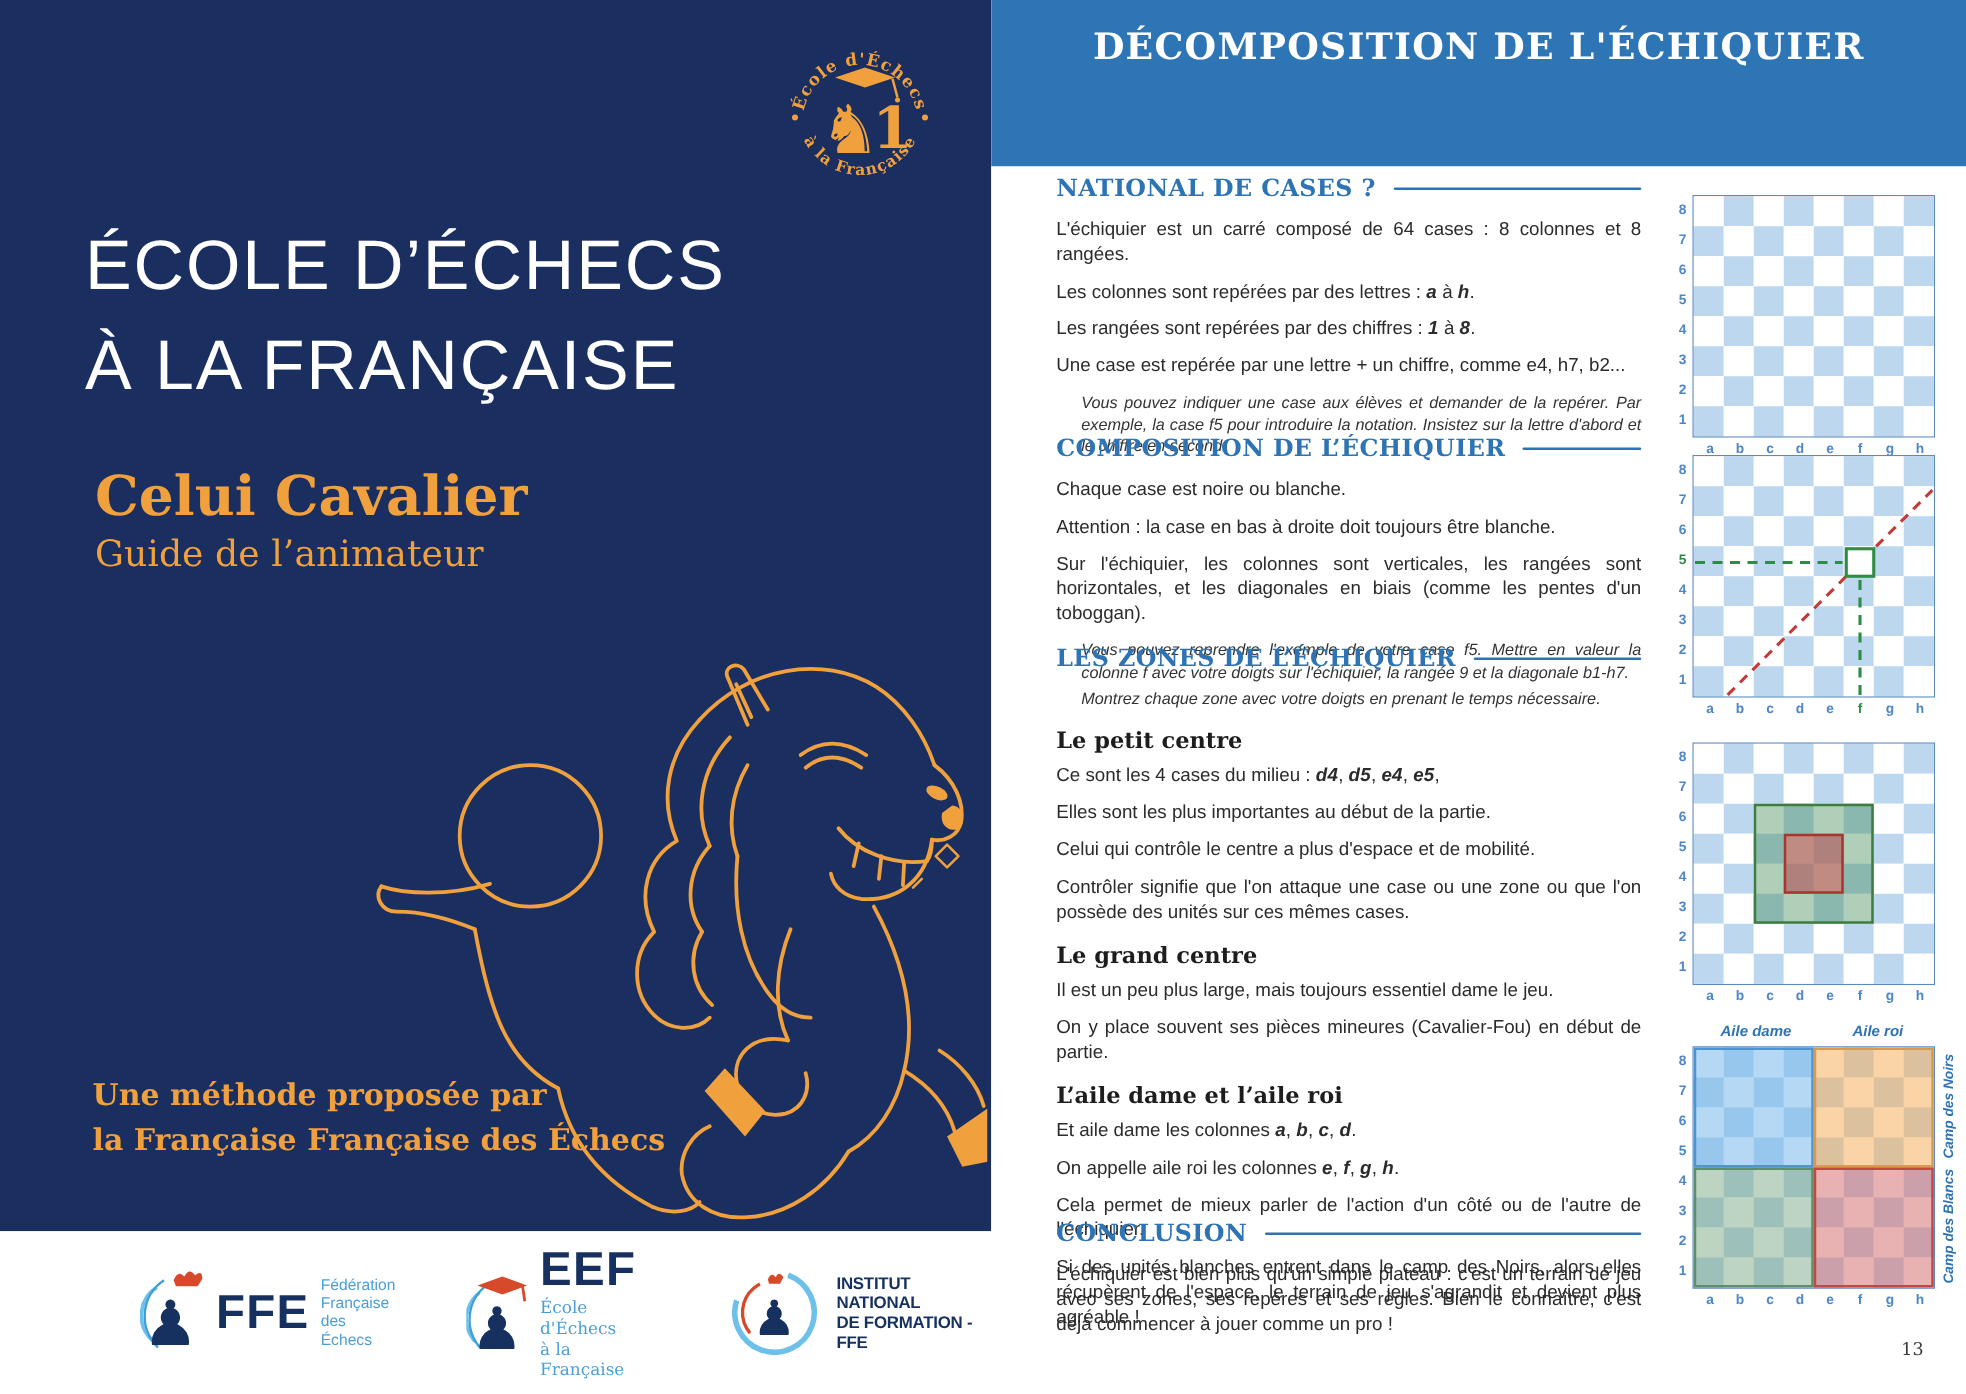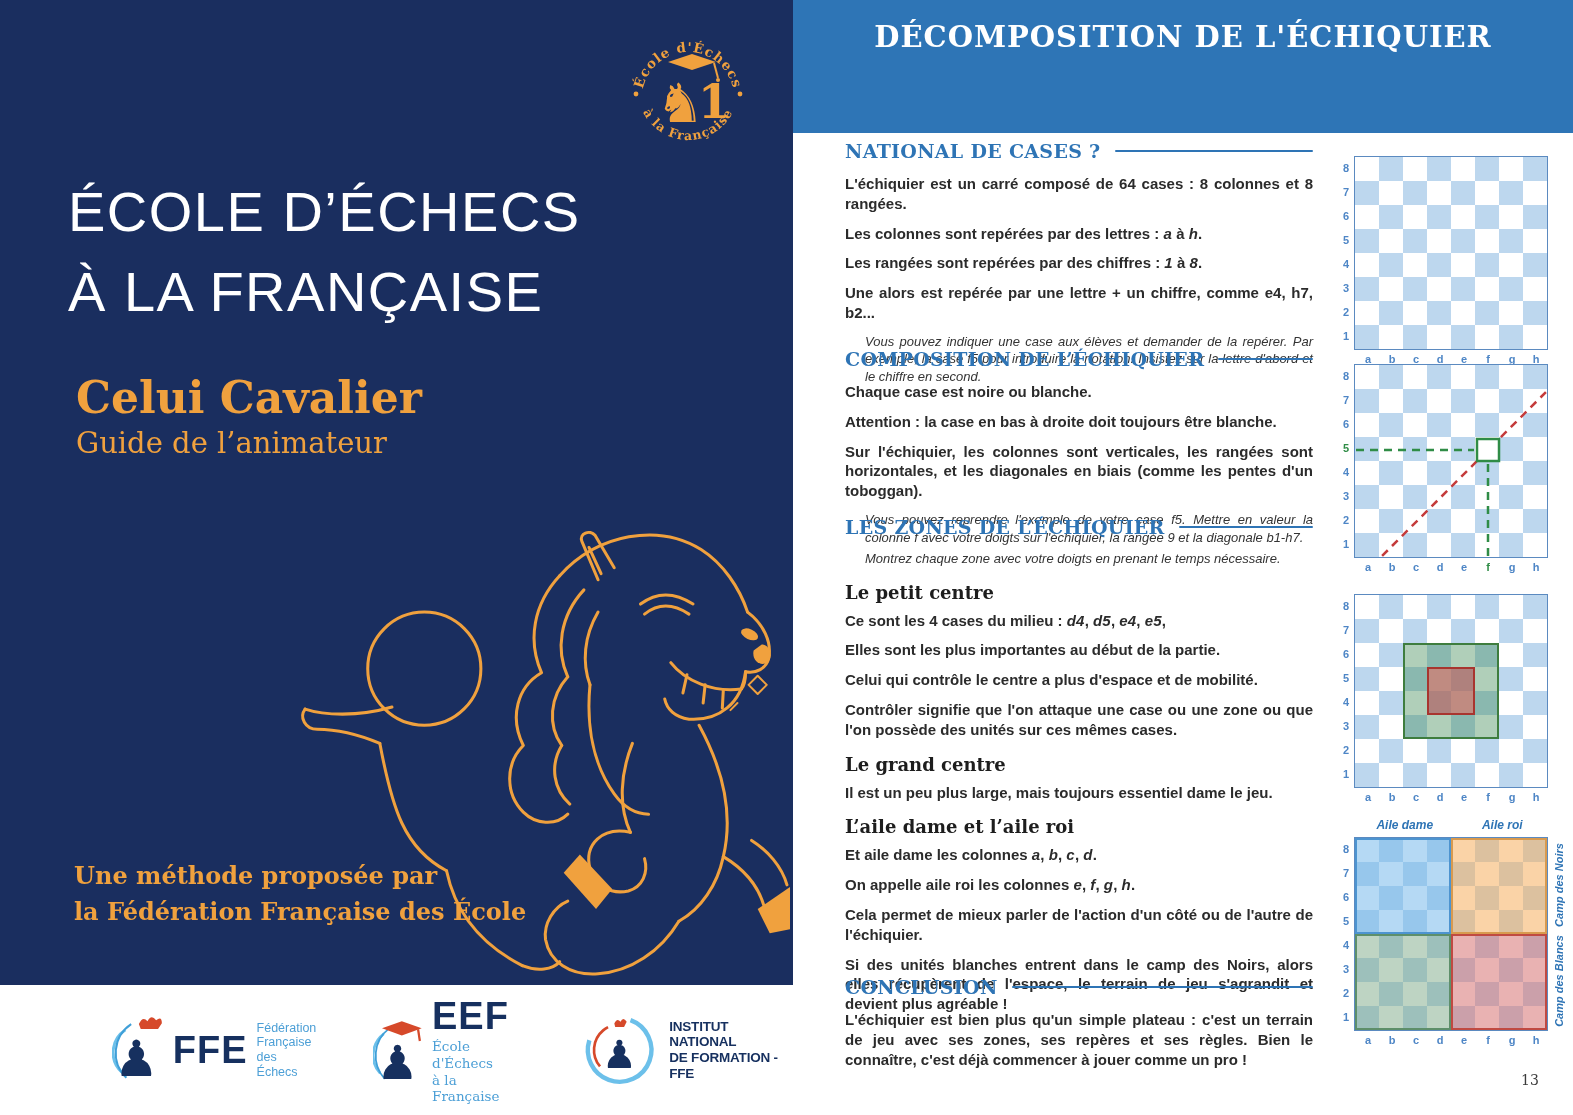--- a/index.html
+++ b/index.html
@@ -32,21 +32,21 @@
   .band{position:absolute;left:0;top:0;width:100%;height:133px;background:#2E75B6;color:#fff;}
   .band h1{margin:20px 0 9px;text-align:center;font-family:"DejaVu Serif",serif;font-weight:700;
            font-size:29px;letter-spacing:1px;}
   .band-sub{margin:0 auto;width:93%;text-align:center;font-size:13.5px;line-height:1.5;}
 
   .sec{position:absolute;left:52px;width:468px;}
   .sec-head{display:flex;align-items:center;margin:0 0 12px;}
   .sec-head h2{margin:0;font-family:"DejaVu Serif",serif;font-weight:700;font-size:19px;
                color:#2E74B5;letter-spacing:.3px;white-space:nowrap;}
   .rule{flex:1;height:2.5px;background:#2E74B5;margin-left:14px;border-radius:2px;}
-  .para{margin:0 0 10px;font-size:15px;line-height:1.32;color:#2B2B2B;text-align:justify;font-weight:bold;}
+  .para{margin:0 0 10px;font-size:15px;line-height:1.32;color:#2B2B2B;text-align:justify;}
   .para b i{letter-spacing:.2px;}
   .note{margin:2px 0 0 20px;font-size:13px;font-style:italic;color:#333;line-height:1.35;text-align:justify;}
   .note-intro{margin:0 0 12px 20px;}
   .sec h3{margin:14px 0 8px;font-family:"DejaVu Serif",serif;font-weight:700;font-size:18px;color:#1d1d1d;}
 
   .pageno{position:absolute;left:728px;top:1072px;font-family:"DejaVu Serif",serif;font-size:14px;color:#3b3b3b;}
 
   
   .dg{position:absolute;}
   #dg-plain{left:545px;top:156px;}
@@ -145,21 +145,21 @@
       <g fill="#F0A13E" stroke="none">
         <ellipse cx="450" cy="118" rx="9" ry="5" transform="rotate(25 450 118)"></ellipse>
         <path d="M462,128 C470,128 474,140 468,146 C460,150 452,144 454,134 Z"></path>
         <path d="M282,336 L314,370 L298,390 L266,354 Z"></path>
         <path d="M458,390 L490,368 L490,410 L470,414 Z"></path>
       </g>
     </svg>
 
     <div class="method">
       <div>Une méthode proposée par</div>
-      <div>la Fédération Française des École</div>
+      <div>la Française Française des Échecs</div>
     </div>
   </div>
 
   <div class="cover-footer">
     <div class="logo">
       <svg width="54" height="74" viewBox="0 0 54 74">
         <path d="M14,16 A28,28 0 0 0 10,60" fill="none" stroke="#6CC0EA" stroke-width="3"></path>
         <path d="M20,10 A36,36 0 0 0 15,66" fill="none" stroke="#3F9FD8" stroke-width="2"></path>
         <path d="M28,10 q4,-9 9,-3 q4,-8 9,-1 q6,-5 6,3 l-4,6 -18,0 Z" fill="#D6492A"></path>
         <text x="2" y="64" font-size="52" fill="#16305F">♟</text>
@@ -212,21 +212,21 @@
 
   <section class="sec" style="top:140px;">
     <div class="sec-head">
       <h2>NATIONAL DE CASES ?</h2>
       <div class="rule"></div>
     </div>
     <div>
         <p class="para">L'échiquier est un carré composé de 64 cases : 8 colonnes et 8 rangées.</p>
         <p class="para">Les colonnes sont repérées par des lettres : <b><i>a</i></b> à <b><i>h</i></b>.</p>
         <p class="para">Les rangées sont repérées par des chiffres : <b><i>1</i></b> à <b><i>8</i></b>.</p>
-        <p class="para">Une alors est repérée par une lettre + un chiffre, comme e4, h7, b2...</p>
+        <p class="para">Une case est repérée par une lettre + un chiffre, comme e4, h7, b2...</p>
       </div>
     <p class="note">Vous pouvez indiquer une case aux élèves et demander de la repérer. Par exemple, la case f5 pour introduire la notation. Insistez sur la lettre d'abord et le chiffre en second.</p>
   </section>
 
   <section class="sec" style="top:348px;">
     <div class="sec-head">
       <h2>COMPOSITION DE L’ÉCHIQUIER</h2>
       <div class="rule"></div>
     </div>
     <div>
@@ -248,20 +248,21 @@
     <div>
         <p class="para">Ce sont les 4 cases du milieu : <b><i>d4</i></b>, <b><i>d5</i></b>, <b><i>e4</i></b>, <b><i>e5</i></b>,</p>
         <p class="para">Elles sont les plus importantes au début de la partie.</p>
         <p class="para">Celui qui contrôle le centre a plus d'espace et de mobilité.</p>
         <p class="para">Contrôler signifie que l'on attaque une case ou une zone ou que l'on possède des unités sur ces mêmes cases.</p>
       </div>
 
     <h3>Le grand centre</h3>
     <div>
         <p class="para">Il est un peu plus large, mais toujours essentiel dame le jeu.</p>
+        <p class="para">On y place souvent ses pièces mineures (Cavalier-Fou) en début de partie.</p>
       </div>
 
     <h3>L’aile dame et l’aile roi</h3>
     <div>
         <p class="para">Et aile dame les colonnes <b><i>a</i></b>, <b><i>b</i></b>, <b><i>c</i></b>, <b><i>d</i></b>.</p>
         <p class="para">On appelle aile roi les colonnes <b><i>e</i></b>, <b><i>f</i></b>, <b><i>g</i></b>, <b><i>h</i></b>.</p>
         <p class="para">Cela permet de mieux parler de l'action d'un côté ou de l'autre de l'échiquier.</p>
         <p class="para">Si des unités blanches entrent dans le camp des Noirs, alors elles récupèrent de l'espace, le terrain de jeu s'agrandit et devient plus agréable !</p>
       </div>
   </section>

